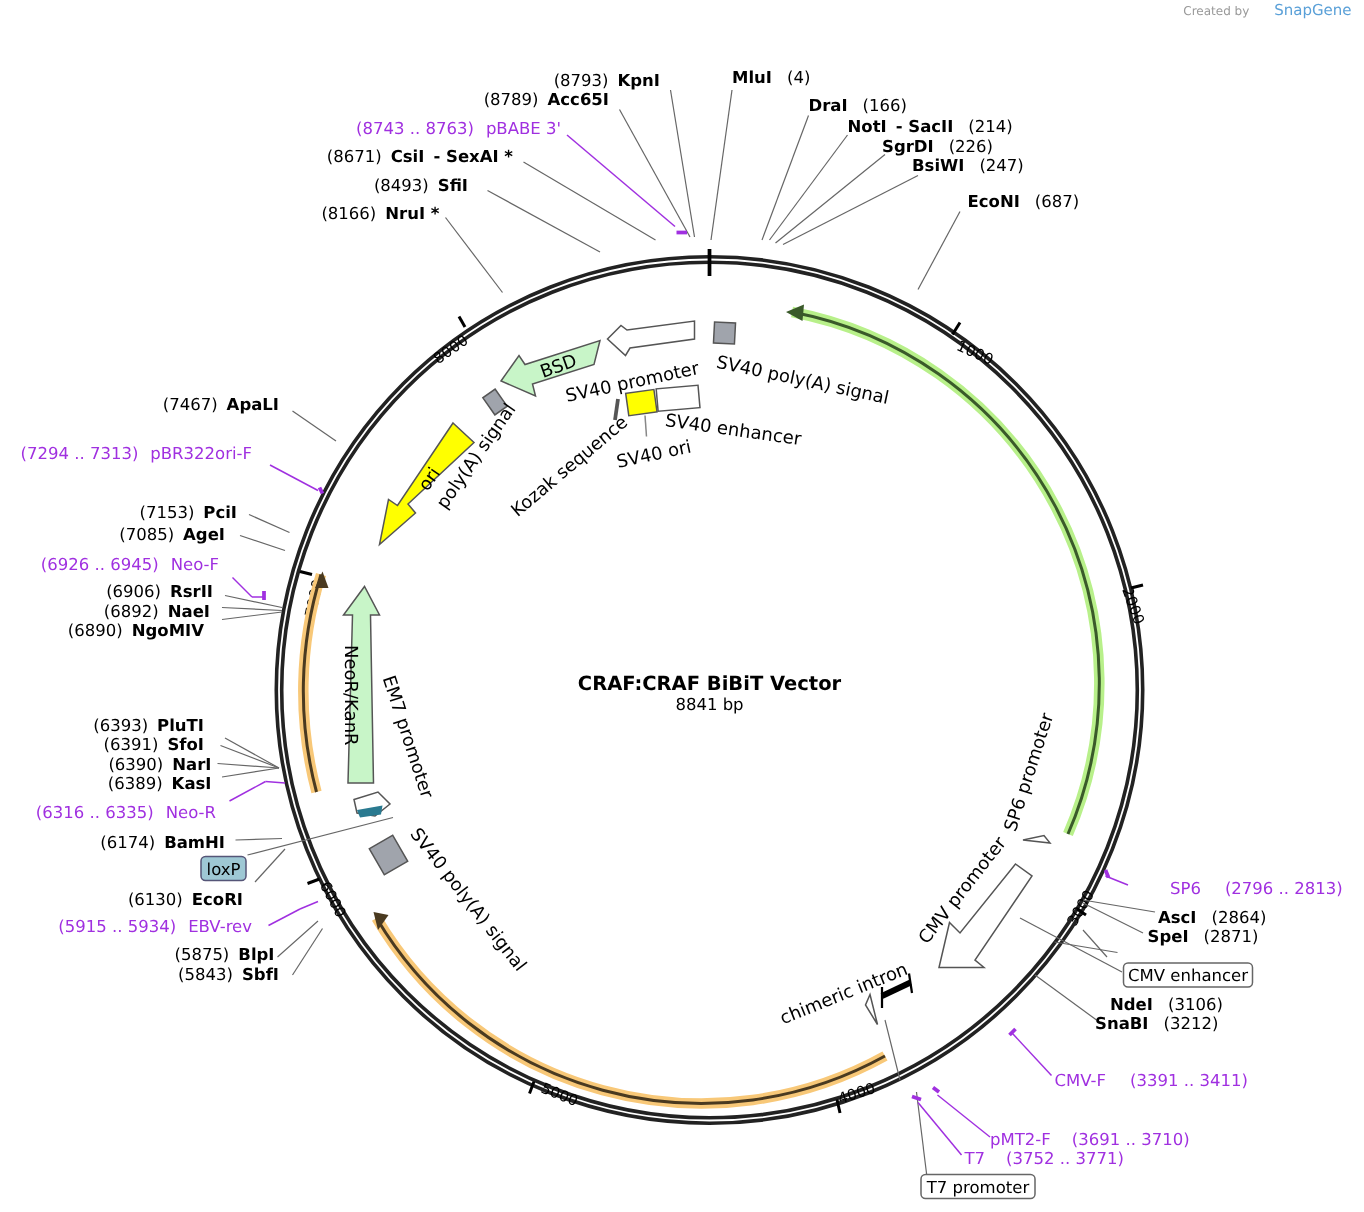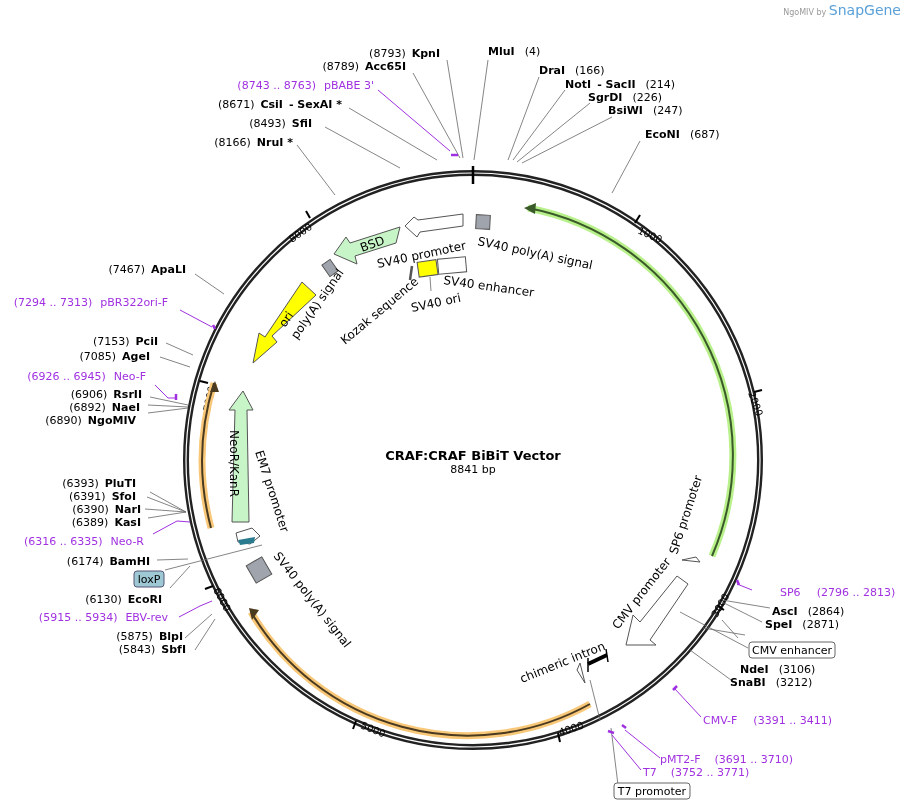--- a/index.html
+++ b/index.html
@@ -6,27 +6,27 @@
   body{width:909px;height:808px;position:relative;overflow:hidden;font-family:"DejaVu Sans","Liberation Sans",sans-serif;}
   #map{position:absolute;left:0;top:0;}
   .lbl{font-size:11px;fill:#000;}
   .lbl-b{font-size:11px;font-weight:bold;fill:#000;}
   .lbl-p{font-size:11px;fill:#a030e0;}
   .feat-lbl{font-size:12px;fill:#000;}
   .title{font-size:13px;font-weight:bold;fill:#000;}
   .sub{font-size:11px;fill:#000;}
   .tick{font-size:10px;fill:#000;}
   .credit{position:absolute;right:8px;top:2px;font-size:8px;color:#999;}
-  .credit .brand{color:#5aa0d8;font-size:14px;}
+  .credit .brand{color:#5aa0d8;font-size:10px;margin-left:14px;}
 </style>
 </head>
 <body>
 
 <div class="credit">
-  <span>NgoMIV by</span>
+  <span>Created by</span>
   <span class="brand">SnapGene</span>
 </div>
 
 <svg id="map" width="909" height="808" viewBox="0 0 909 808">
 
   <g>
     <circle cx="473" cy="460" r="287" fill="none" stroke="#222" stroke-width="6"></circle>
     <circle cx="473" cy="460" r="287" fill="none" stroke="#fff" stroke-width="1.2"></circle>
     <line x1="473" y1="166" x2="473" y2="184" stroke="#000" stroke-width="2.5"></line>
   </g>

